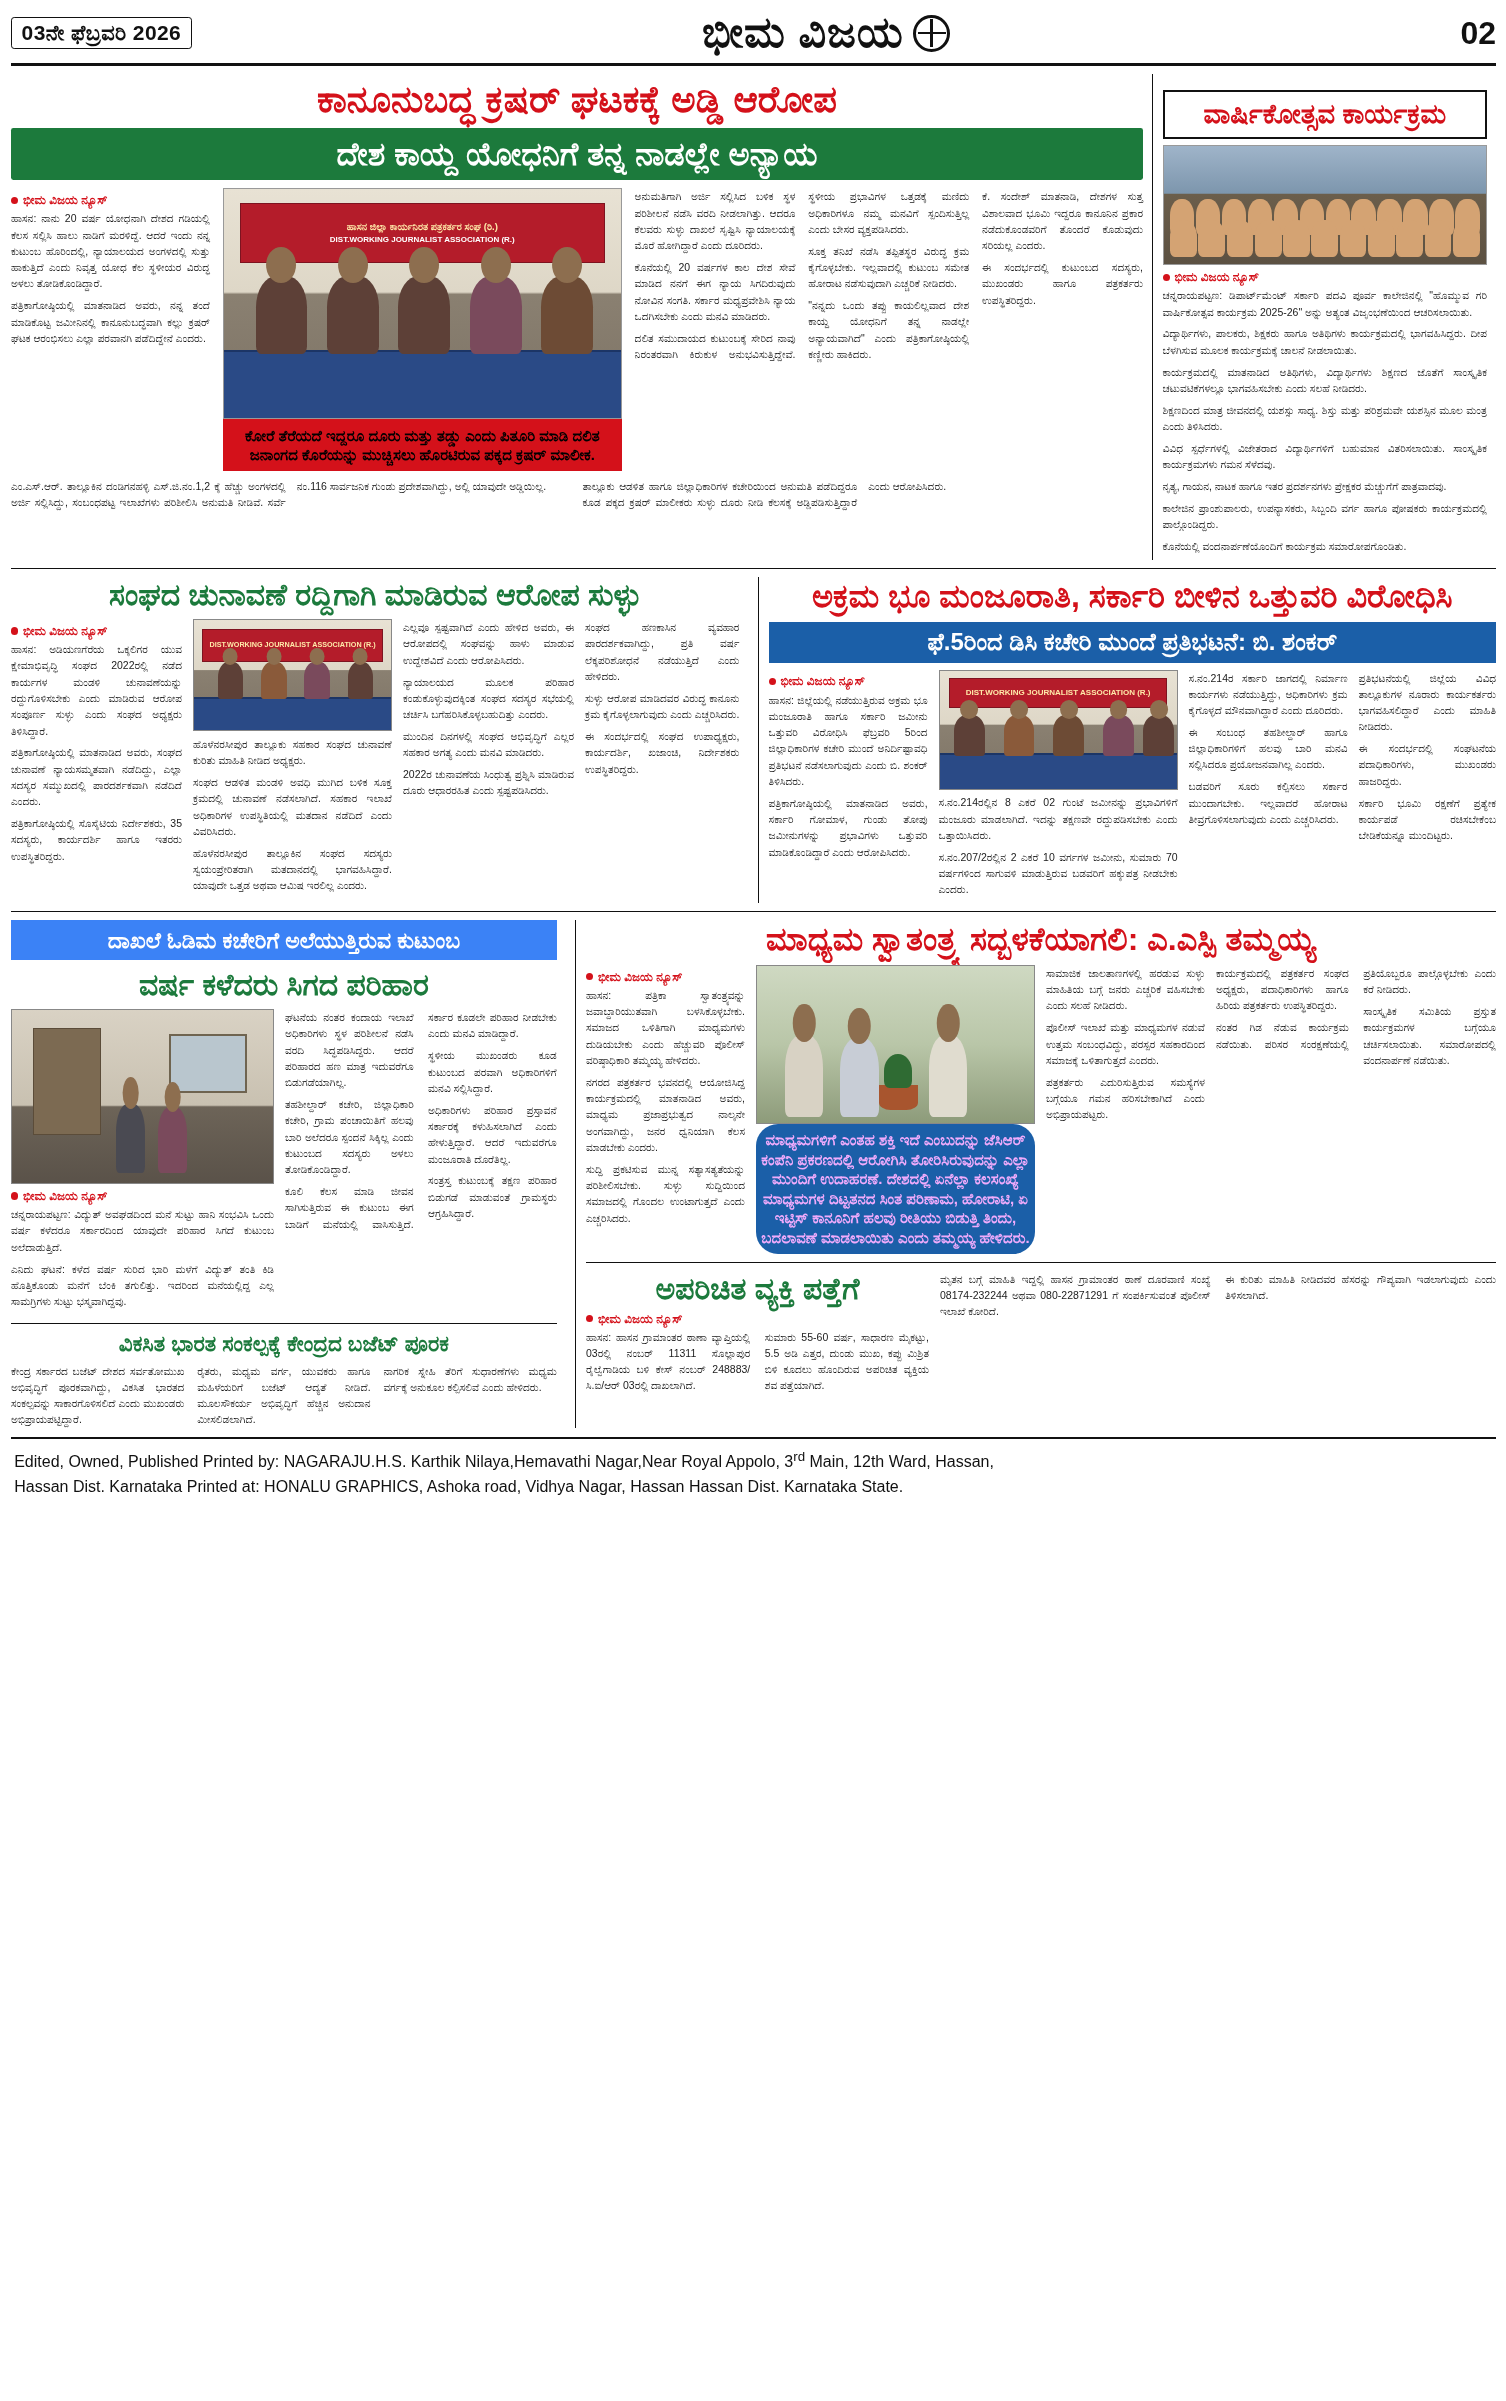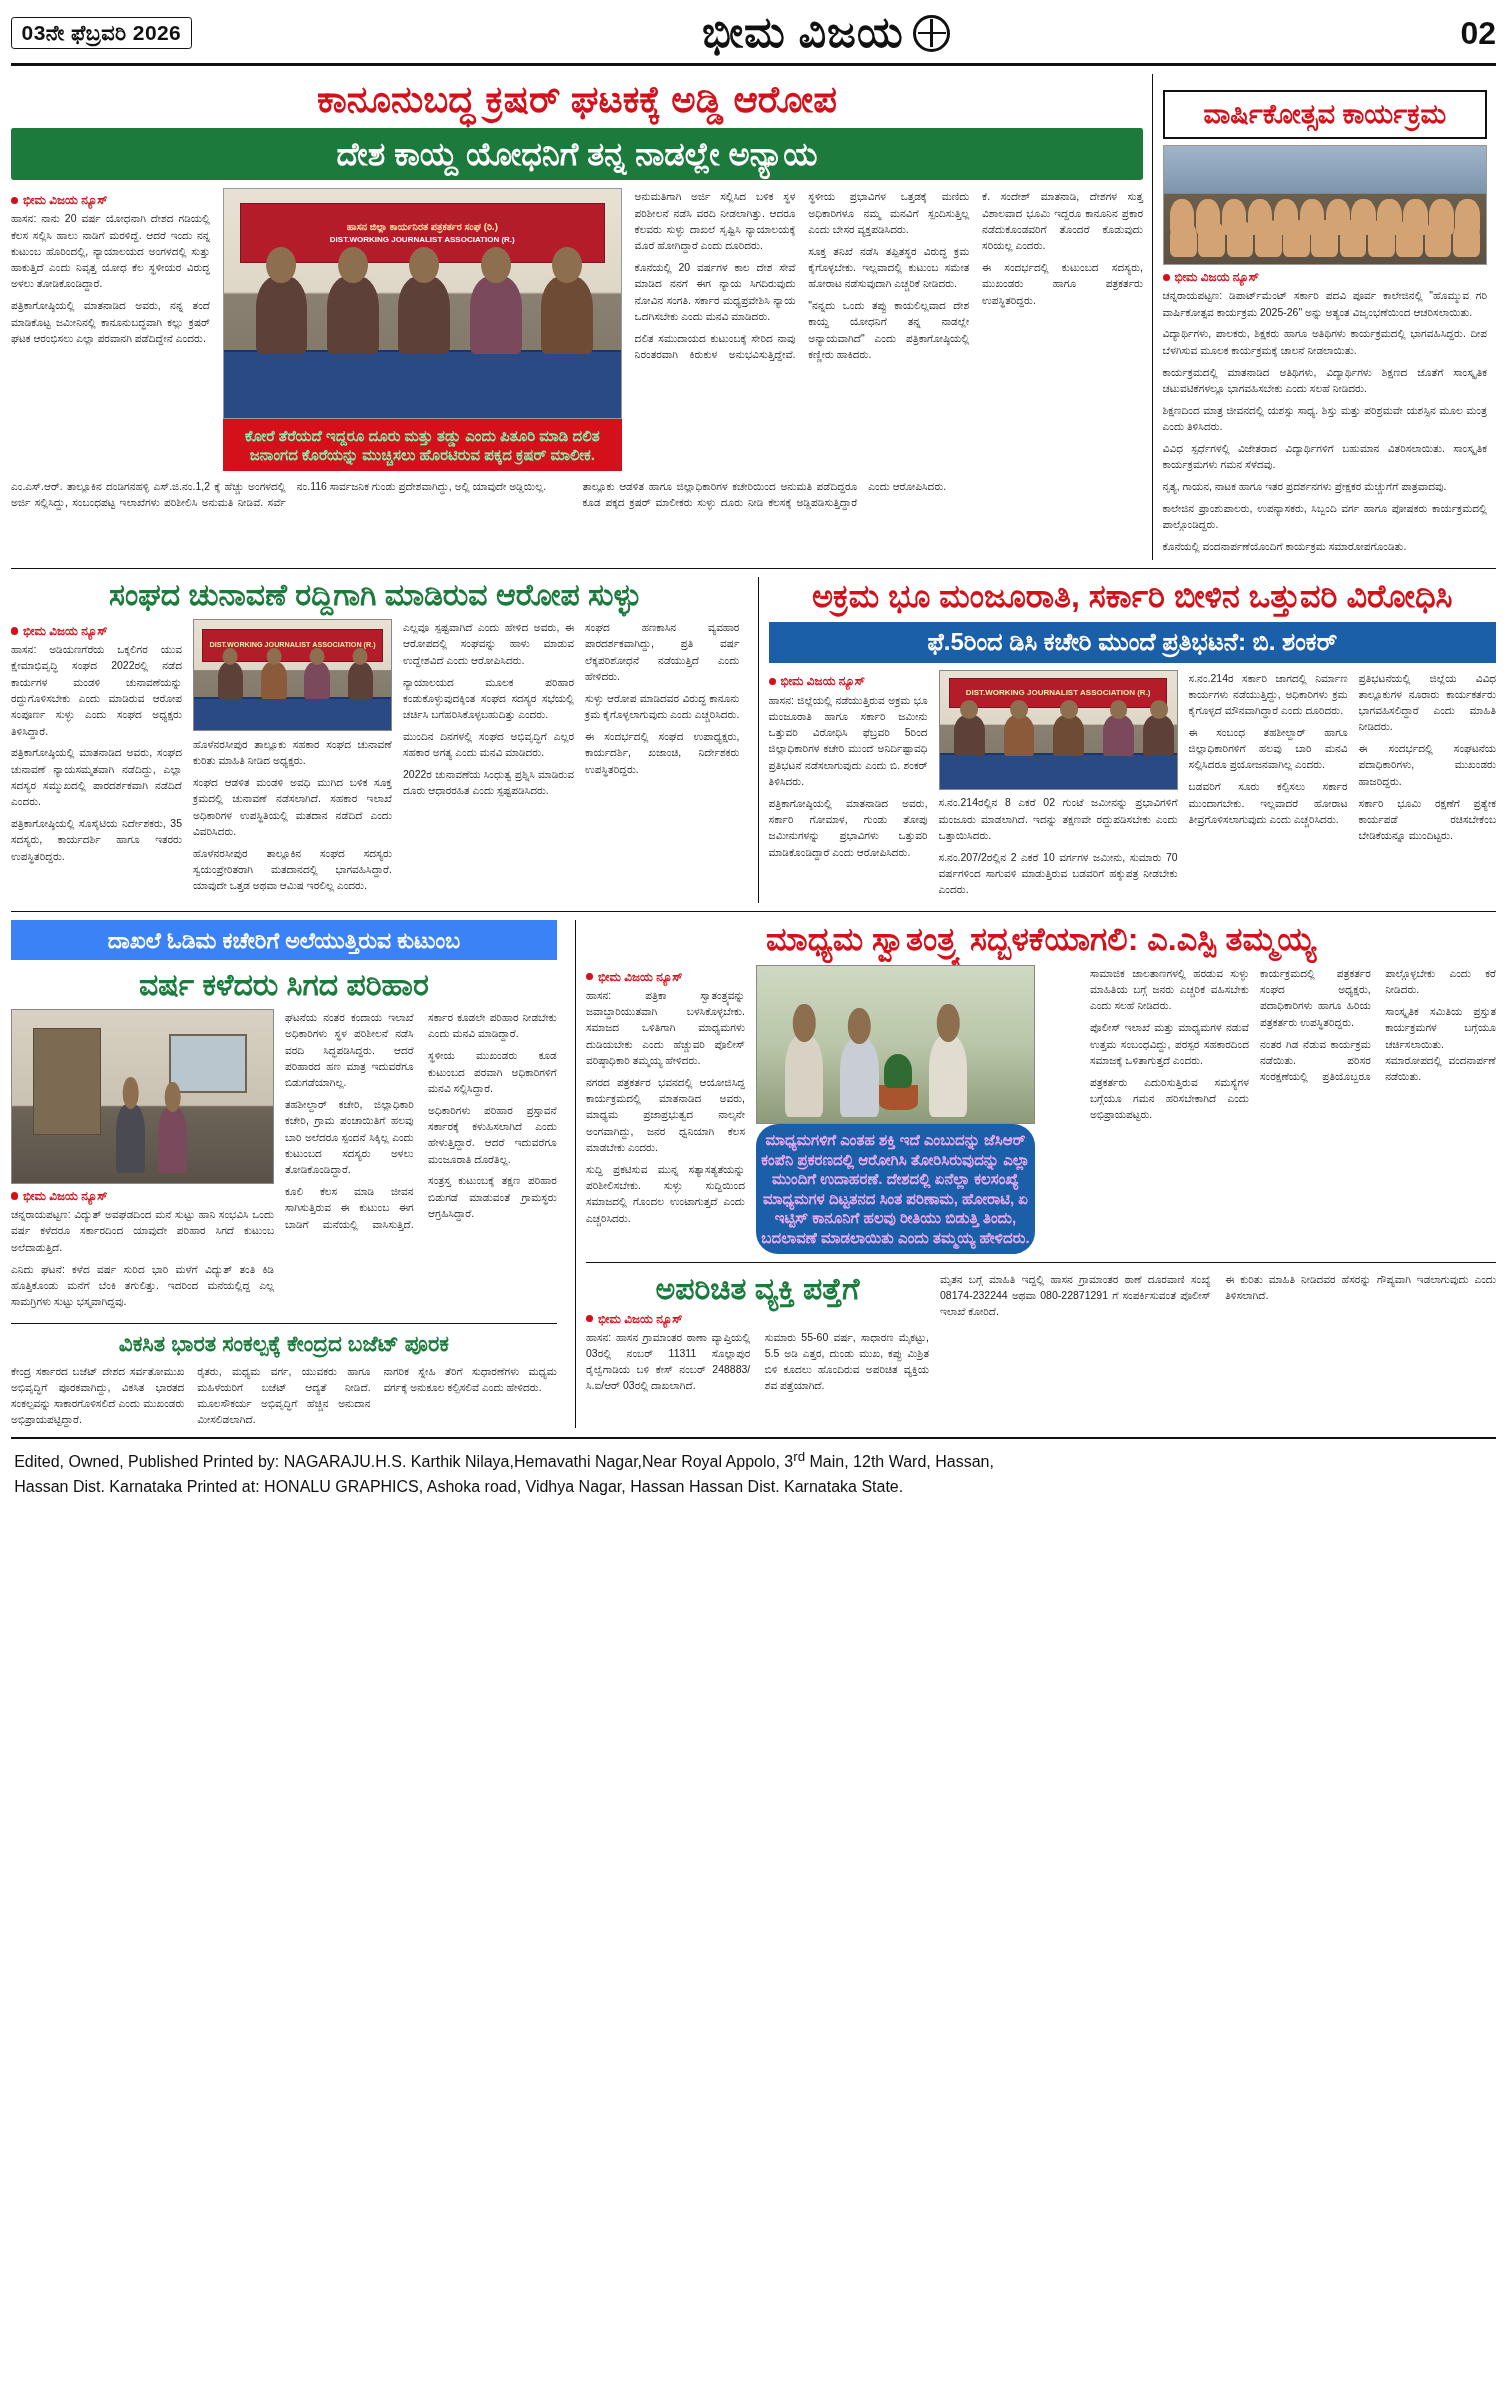--- a/index.html
+++ b/index.html
@@ -94,21 +94,21 @@
   p.body {
     font-size: 10.5px; line-height: 1.55; text-align: justify;
     margin: 0 0 5.6px 0; color:#1a1a1a;
   }
   .rule { border-top:1.6px solid #111; margin:8px 0; }
   .vrule { border-left:1.6px solid #111; }
 
   
   .photo { position:relative; overflow:hidden; border:0.8px solid #999; background:#bef264; }
   .caption-red {
-    background:#d4111a; color:#86efac; font-size:15px; font-weight:bold;
+    background:#d4111a; color:#000000; font-size:15px; font-weight:bold;
     text-align:center; padding:6.4px 4.8px; line-height:1.3;
   }
   .caption-blue {
     background:#1b5fa8; color:#f0abfc; font-size:15px; font-weight:bold;
     text-align:center; padding:6.4px 4.8px; line-height:1.3;border-radius:22px;
   }
 
   
   .pc-photo { height: 100%; background: linear-gradient(#e8e2d4 0%, #ded7c7 45%, #8a8071 46%, #7d7365 100%); position:relative;}
   .pc-banner { position:absolute; left:4%; right:4%; top:6%; height:26%; background:#b41c2a; border:1.6px solid #7d1320; color:#ffe9a8; font-size:9.6px; font-weight:bold; display:flex; align-items:center; justify-content:center; text-align:center; padding:3.2px; line-height:1.2;}
@@ -405,21 +405,21 @@
               <div class="pc-person" style="left:10%;bottom:4%;height:52%;width:14%;background:#d8d2c4;"></div>
               <div class="pc-person" style="left:30%;bottom:4%;height:50%;width:14%;background:#c8cdd6;"></div>
               <div class="pc-person" style="left:62%;bottom:4%;height:52%;width:14%;background:#e0dccf;"></div>
               <div class="pot"></div>
               <div class="leaf"></div>
             </div>
           </div>
           <div class="caption-blue">ಮಾಧ್ಯಮಗಳಿಗೆ ಎಂತಹ ಶಕ್ತಿ ಇದೆ ಎಂಬುದನ್ನು ಜೆಸಿಆರ್ ಕಂಪೆನಿ ಪ್ರಕರಣದಲ್ಲಿ ಆರೋಗಿಸಿ ತೋರಿಸಿರುವುದನ್ನು ಎಲ್ಲಾ ಮುಂದಿಗೆ ಉದಾಹರಣೆ. ದೇಶದಲ್ಲಿ ಏನೆಲ್ಲಾ ಕಲಸಂಖ್ಯೆ ಮಾಧ್ಯಮಗಳ ದಿಟ್ಟತನದ ಸಿಂತ ಪರಿಣಾಮ, ಹೋರಾಟಿ, ಏ ಇಟ್ಟಿಸ್ ಕಾನೂನಿಗೆ ಹಲವು ರೀತಿಯು ಬಿಡುತ್ತಿ ತಿಂದು, ಬದಲಾವಣೆ ಮಾಡಲಾಯಿತು ಎಂದು ತಮ್ಮಯ್ಯ ಹೇಳಿದರು.</div>
         </div>
 
-        <div style="width:159px;margin-left:44px;">
+        <div style="width:159px;">
           <p class="body">ಸಾಮಾಜಿಕ ಜಾಲತಾಣಗಳಲ್ಲಿ ಹರಡುವ ಸುಳ್ಳು ಮಾಹಿತಿಯ ಬಗ್ಗೆ ಜನರು ಎಚ್ಚರಿಕೆ ವಹಿಸಬೇಕು ಎಂದು ಸಲಹೆ ನೀಡಿದರು.</p>
           <p class="body">ಪೊಲೀಸ್ ಇಲಾಖೆ ಮತ್ತು ಮಾಧ್ಯಮಗಳ ನಡುವೆ ಉತ್ತಮ ಸಂಬಂಧವಿದ್ದು, ಪರಸ್ಪರ ಸಹಕಾರದಿಂದ ಸಮಾಜಕ್ಕೆ ಒಳಿತಾಗುತ್ತದೆ ಎಂದರು.</p>
           <p class="body">ಪತ್ರಕರ್ತರು ಎದುರಿಸುತ್ತಿರುವ ಸಮಸ್ಯೆಗಳ ಬಗ್ಗೆಯೂ ಗಮನ ಹರಿಸಬೇಕಾಗಿದೆ ಎಂದು ಅಭಿಪ್ರಾಯಪಟ್ಟರು.</p>
         </div>
         <div style="flex:1;" class="cols2">
           <p class="body">ಕಾರ್ಯಕ್ರಮದಲ್ಲಿ ಪತ್ರಕರ್ತರ ಸಂಘದ ಅಧ್ಯಕ್ಷರು, ಪದಾಧಿಕಾರಿಗಳು ಹಾಗೂ ಹಿರಿಯ ಪತ್ರಕರ್ತರು ಉಪಸ್ಥಿತರಿದ್ದರು.</p>
           <p class="body">ನಂತರ ಗಿಡ ನೆಡುವ ಕಾರ್ಯಕ್ರಮ ನಡೆಯಿತು. ಪರಿಸರ ಸಂರಕ್ಷಣೆಯಲ್ಲಿ ಪ್ರತಿಯೊಬ್ಬರೂ ಪಾಲ್ಗೊಳ್ಳಬೇಕು ಎಂದು ಕರೆ ನೀಡಿದರು.</p>
           <p class="body">ಸಾಂಸ್ಕೃತಿಕ ಸಮಿತಿಯ ಪ್ರಸ್ತುತ ಕಾರ್ಯಕ್ರಮಗಳ ಬಗ್ಗೆಯೂ ಚರ್ಚಿಸಲಾಯಿತು. ಸಮಾರೋಪದಲ್ಲಿ ವಂದನಾರ್ಪಣೆ ನಡೆಯಿತು.</p>
         </div>
       </div>

